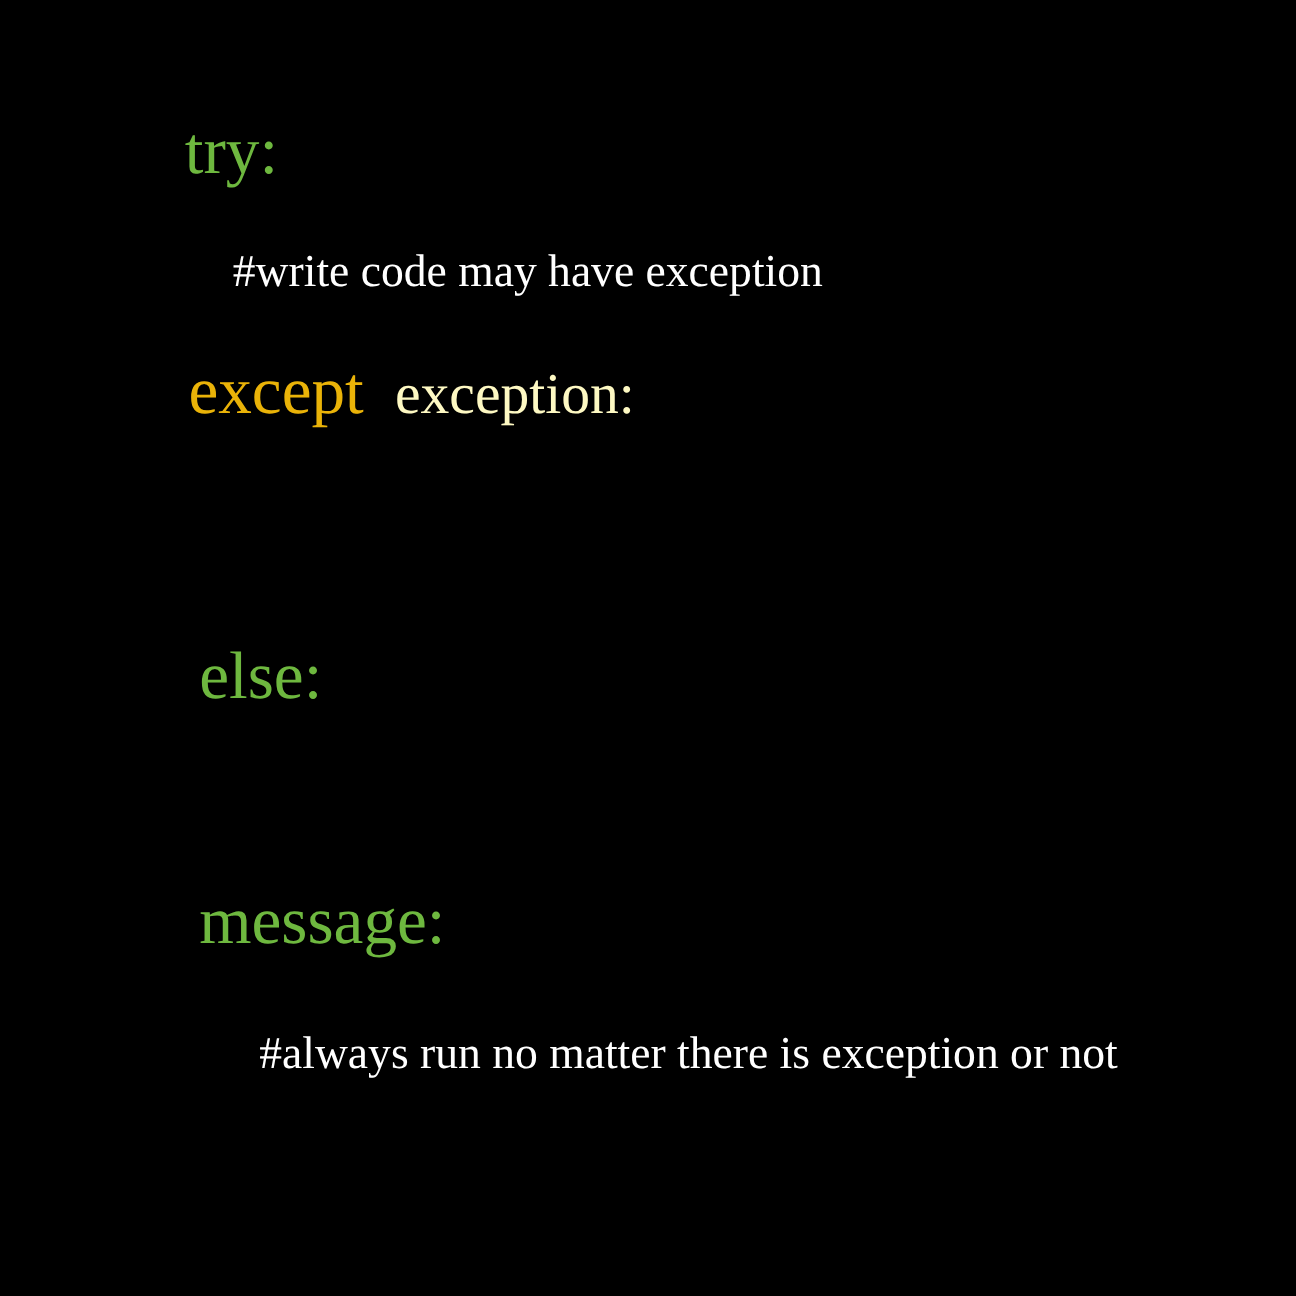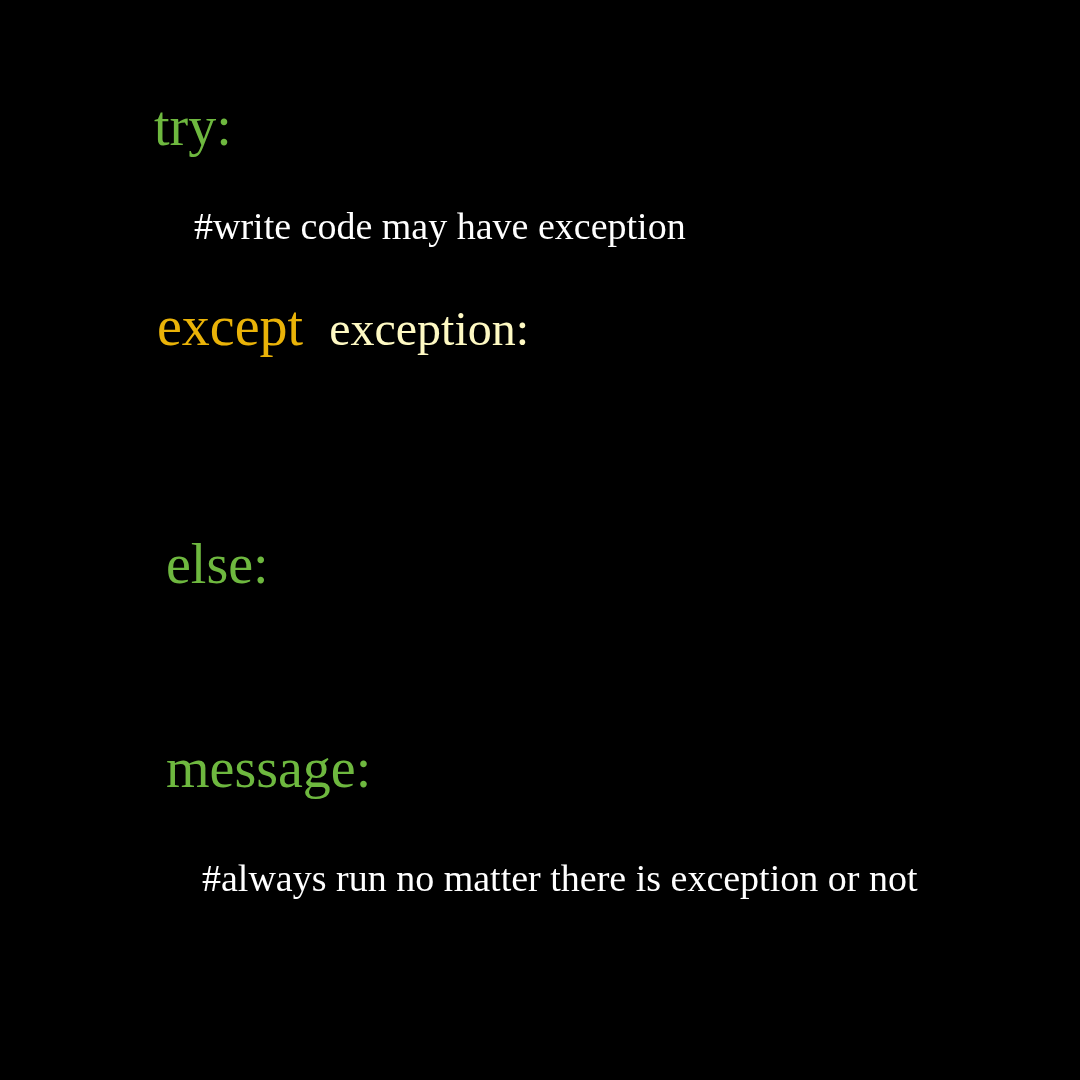--- a/index.html
+++ b/index.html
@@ -67,21 +67,21 @@
     .comment-else {
       top: 630px;
       left: 218px;
     }
     .keyword-finally {
       top: 730px;
       left: 160px;
     }
     .comment-finally {
       top: 850px;
-      left: 196px;
+      left: 210px;
     }
   </style>
 </head>
 <body>
 
 <div class="content">
   <div class="keyword keyword-try">try:</div>
   <div class="comment comment-try">#write code may have exception</div>
 
   <div class="line-except">

